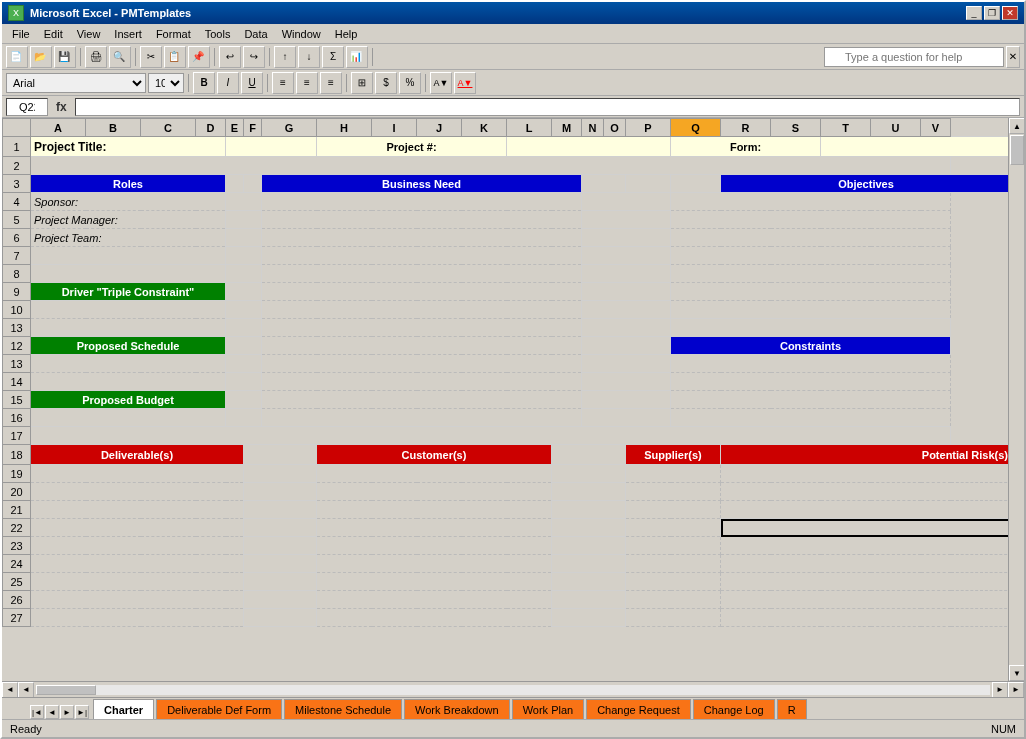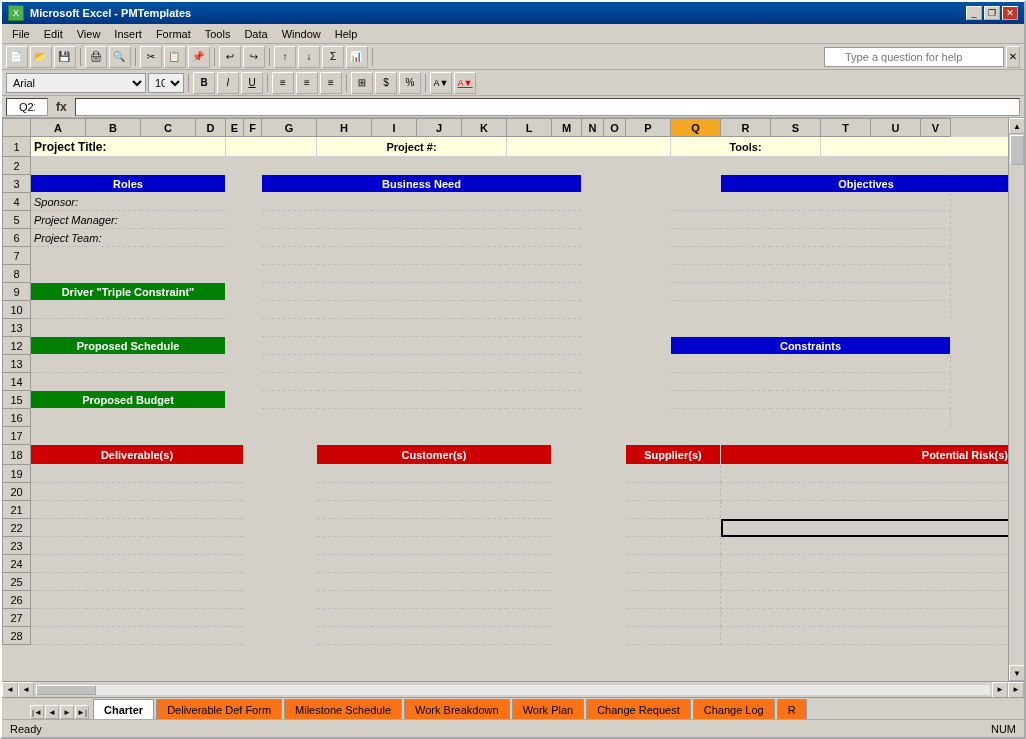--- a/index.html
+++ b/index.html
@@ -322,21 +322,21 @@
             </tr>
           </thead>
           <tbody>
 
             <tr style="height:20px; background:#ffffe0;">
               <td class="row-header">1</td>
               <td colspan="4" class="c-bold c-yellow-light" style="font-size:12px;"><span>Project Title:</span></td>
               <td colspan="3" class="c-yellow-light"></td>
               <td colspan="4" class="c-bold c-yellow-light" style="text-align:center;"><span>Project #:</span></td>
               <td colspan="5" class="c-yellow-light"></td>
-              <td colspan="3" class="c-bold c-yellow-light" style="text-align:center;"><span>Tools:</span></td>
+              <td colspan="3" class="c-bold c-yellow-light" style="text-align:center;"><span>Form:</span></td>
               <td colspan="4" class="c-yellow-light"></td>
             </tr>
 
             <tr style="height:8px;">
               <td class="row-header">2</td>
               <td colspan="22"></td>
             </tr>
 
             <tr style="height:18px;">
               <td class="row-header">3</td>
@@ -549,29 +549,20 @@
               <td class="row-header">26</td>
               <td colspan="5" class="c-dotted"></td>
               <td colspan="2"></td>
               <td colspan="5" class="c-dotted"></td>
               <td colspan="3"></td>
               <td colspan="2" class="c-dotted"></td>
               <td colspan="6" class="c-dotted"></td>
             </tr>
             <tr>
               <td class="row-header">27</td>
-              <td colspan="5" class="c-dotted"></td>
-              <td colspan="2"></td>
-              <td colspan="5" class="c-dotted"></td>
-              <td colspan="3"></td>
-              <td colspan="2" class="c-dotted"></td>
-              <td colspan="6" class="c-dotted"></td>
-            </tr>
-            <tr>
-              <td class="row-header">28</td>
               <td colspan="5" class="c-dotted"></td>
               <td colspan="2"></td>
               <td colspan="5" class="c-dotted"></td>
               <td colspan="3"></td>
               <td colspan="2" class="c-dotted"></td>
               <td colspan="6" class="c-dotted"></td>
             </tr>
           </tbody>
         </table>
       </div>

